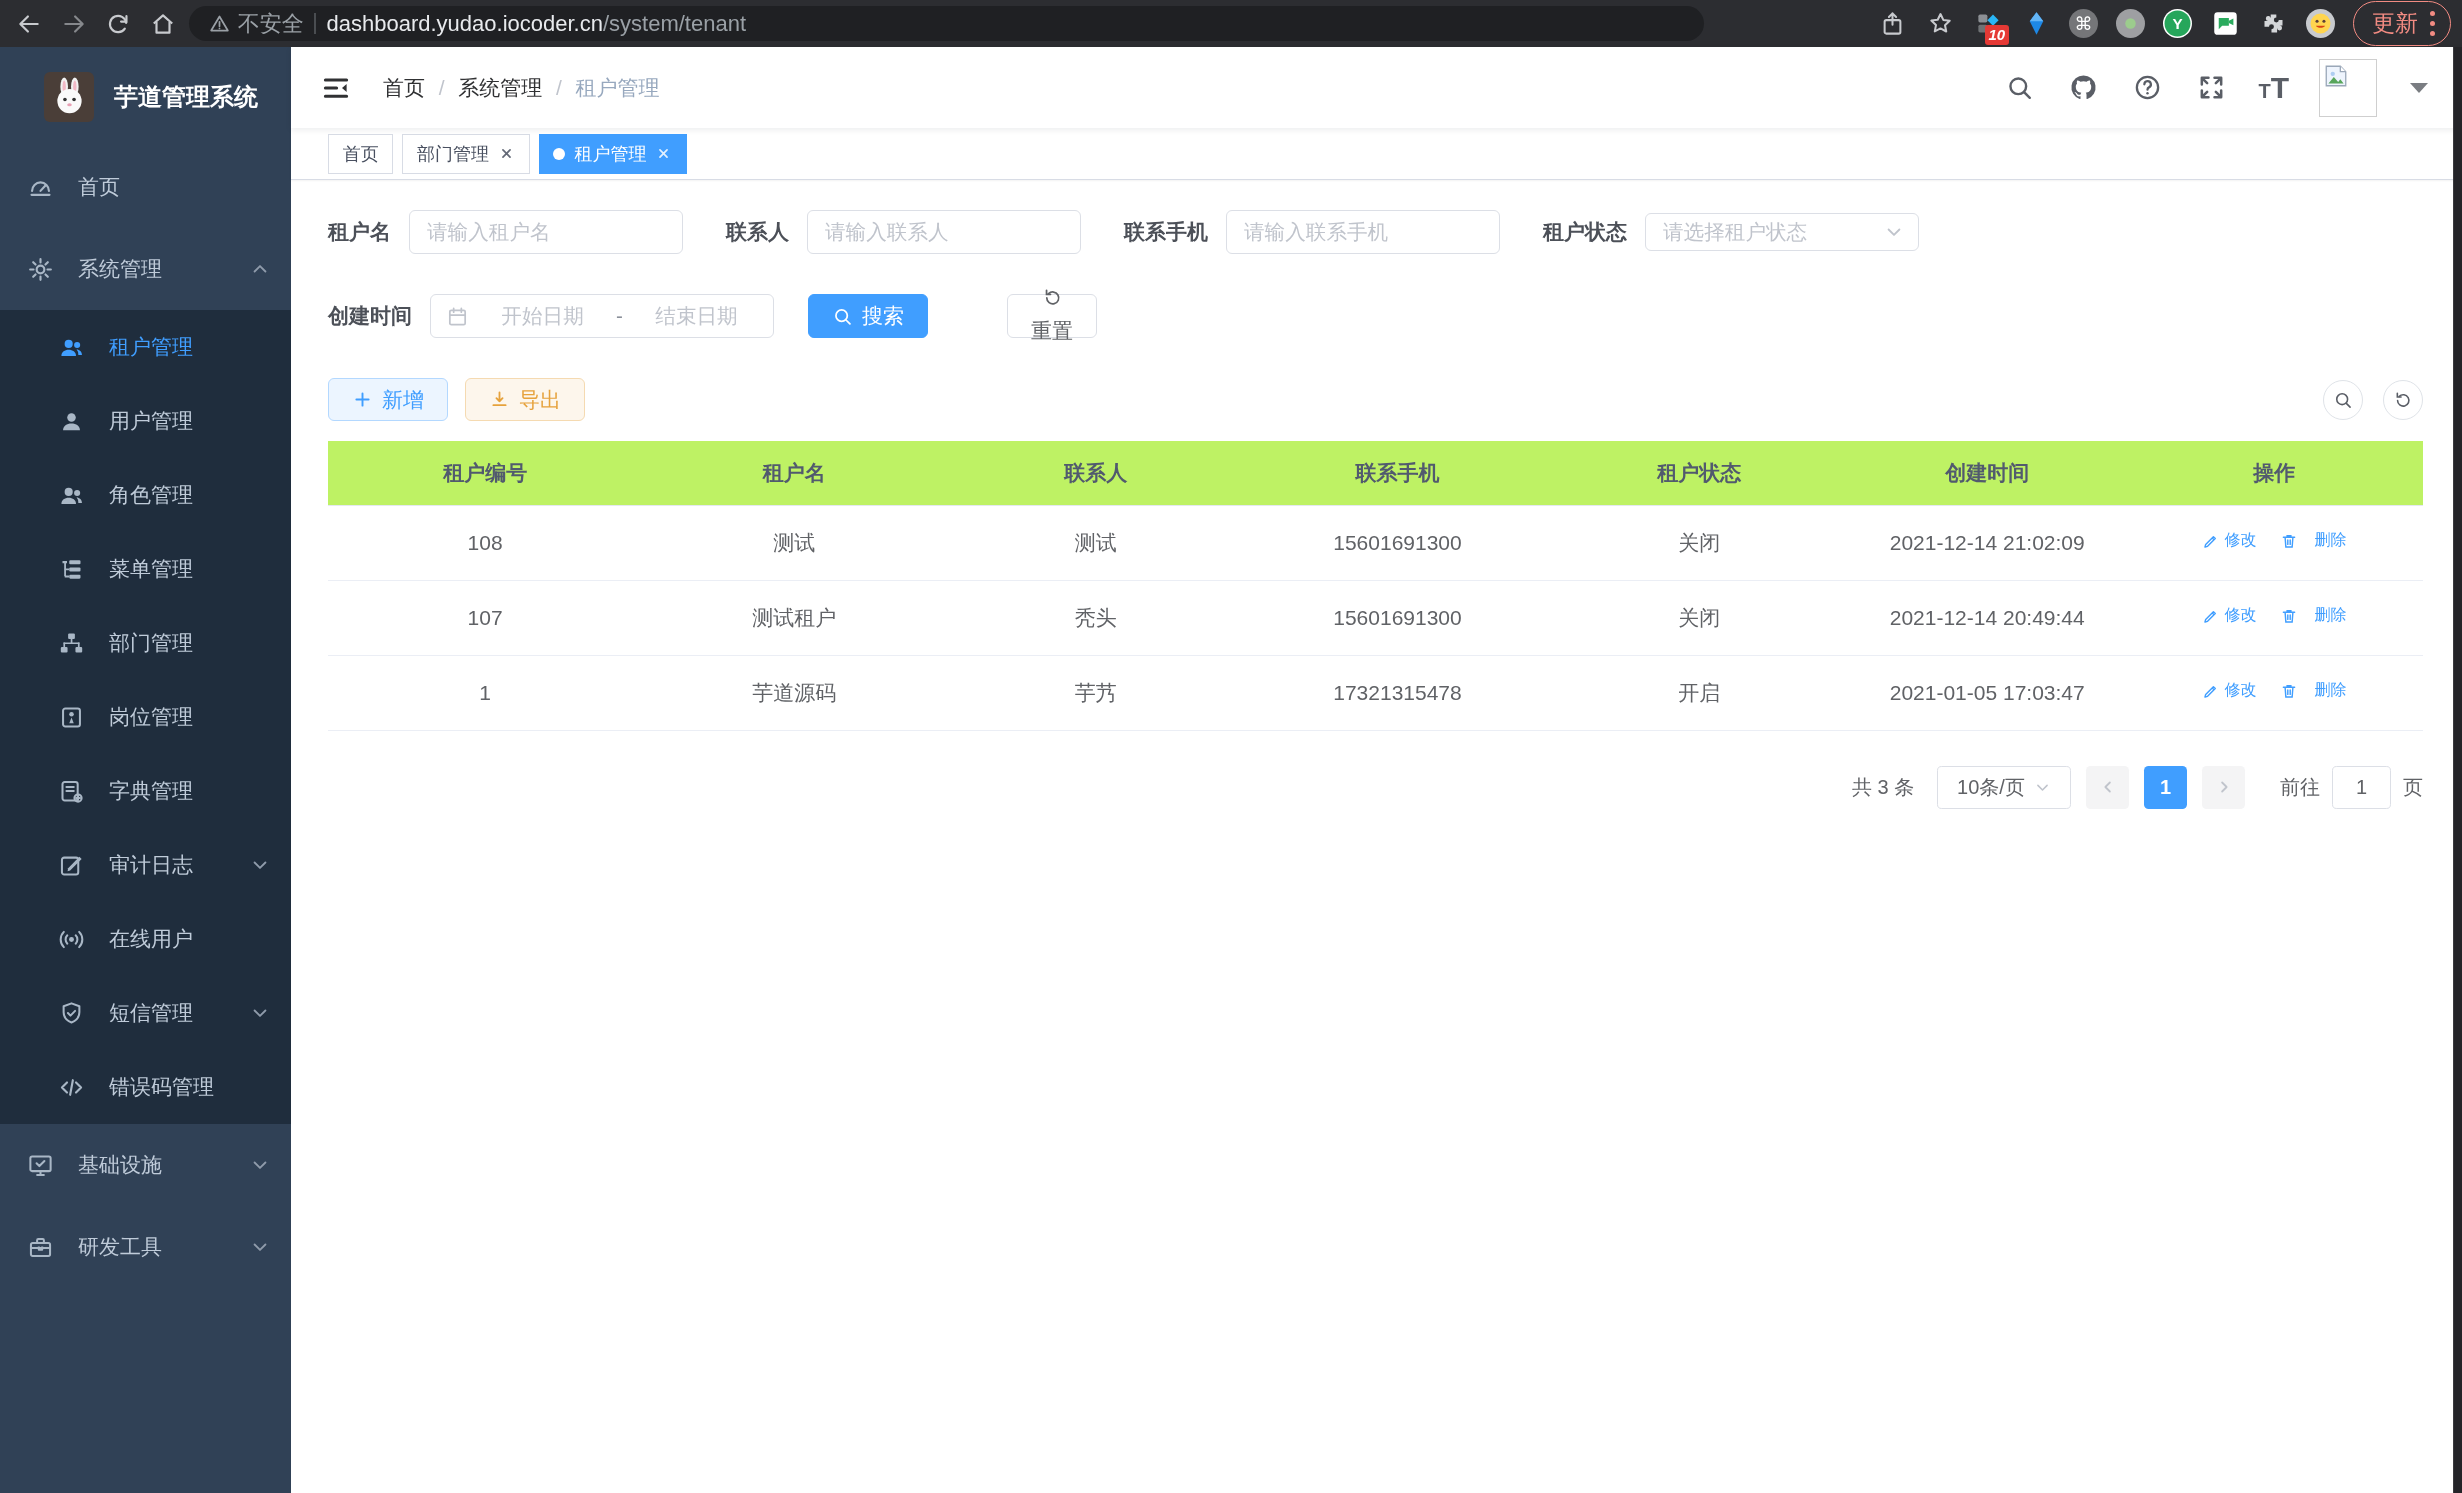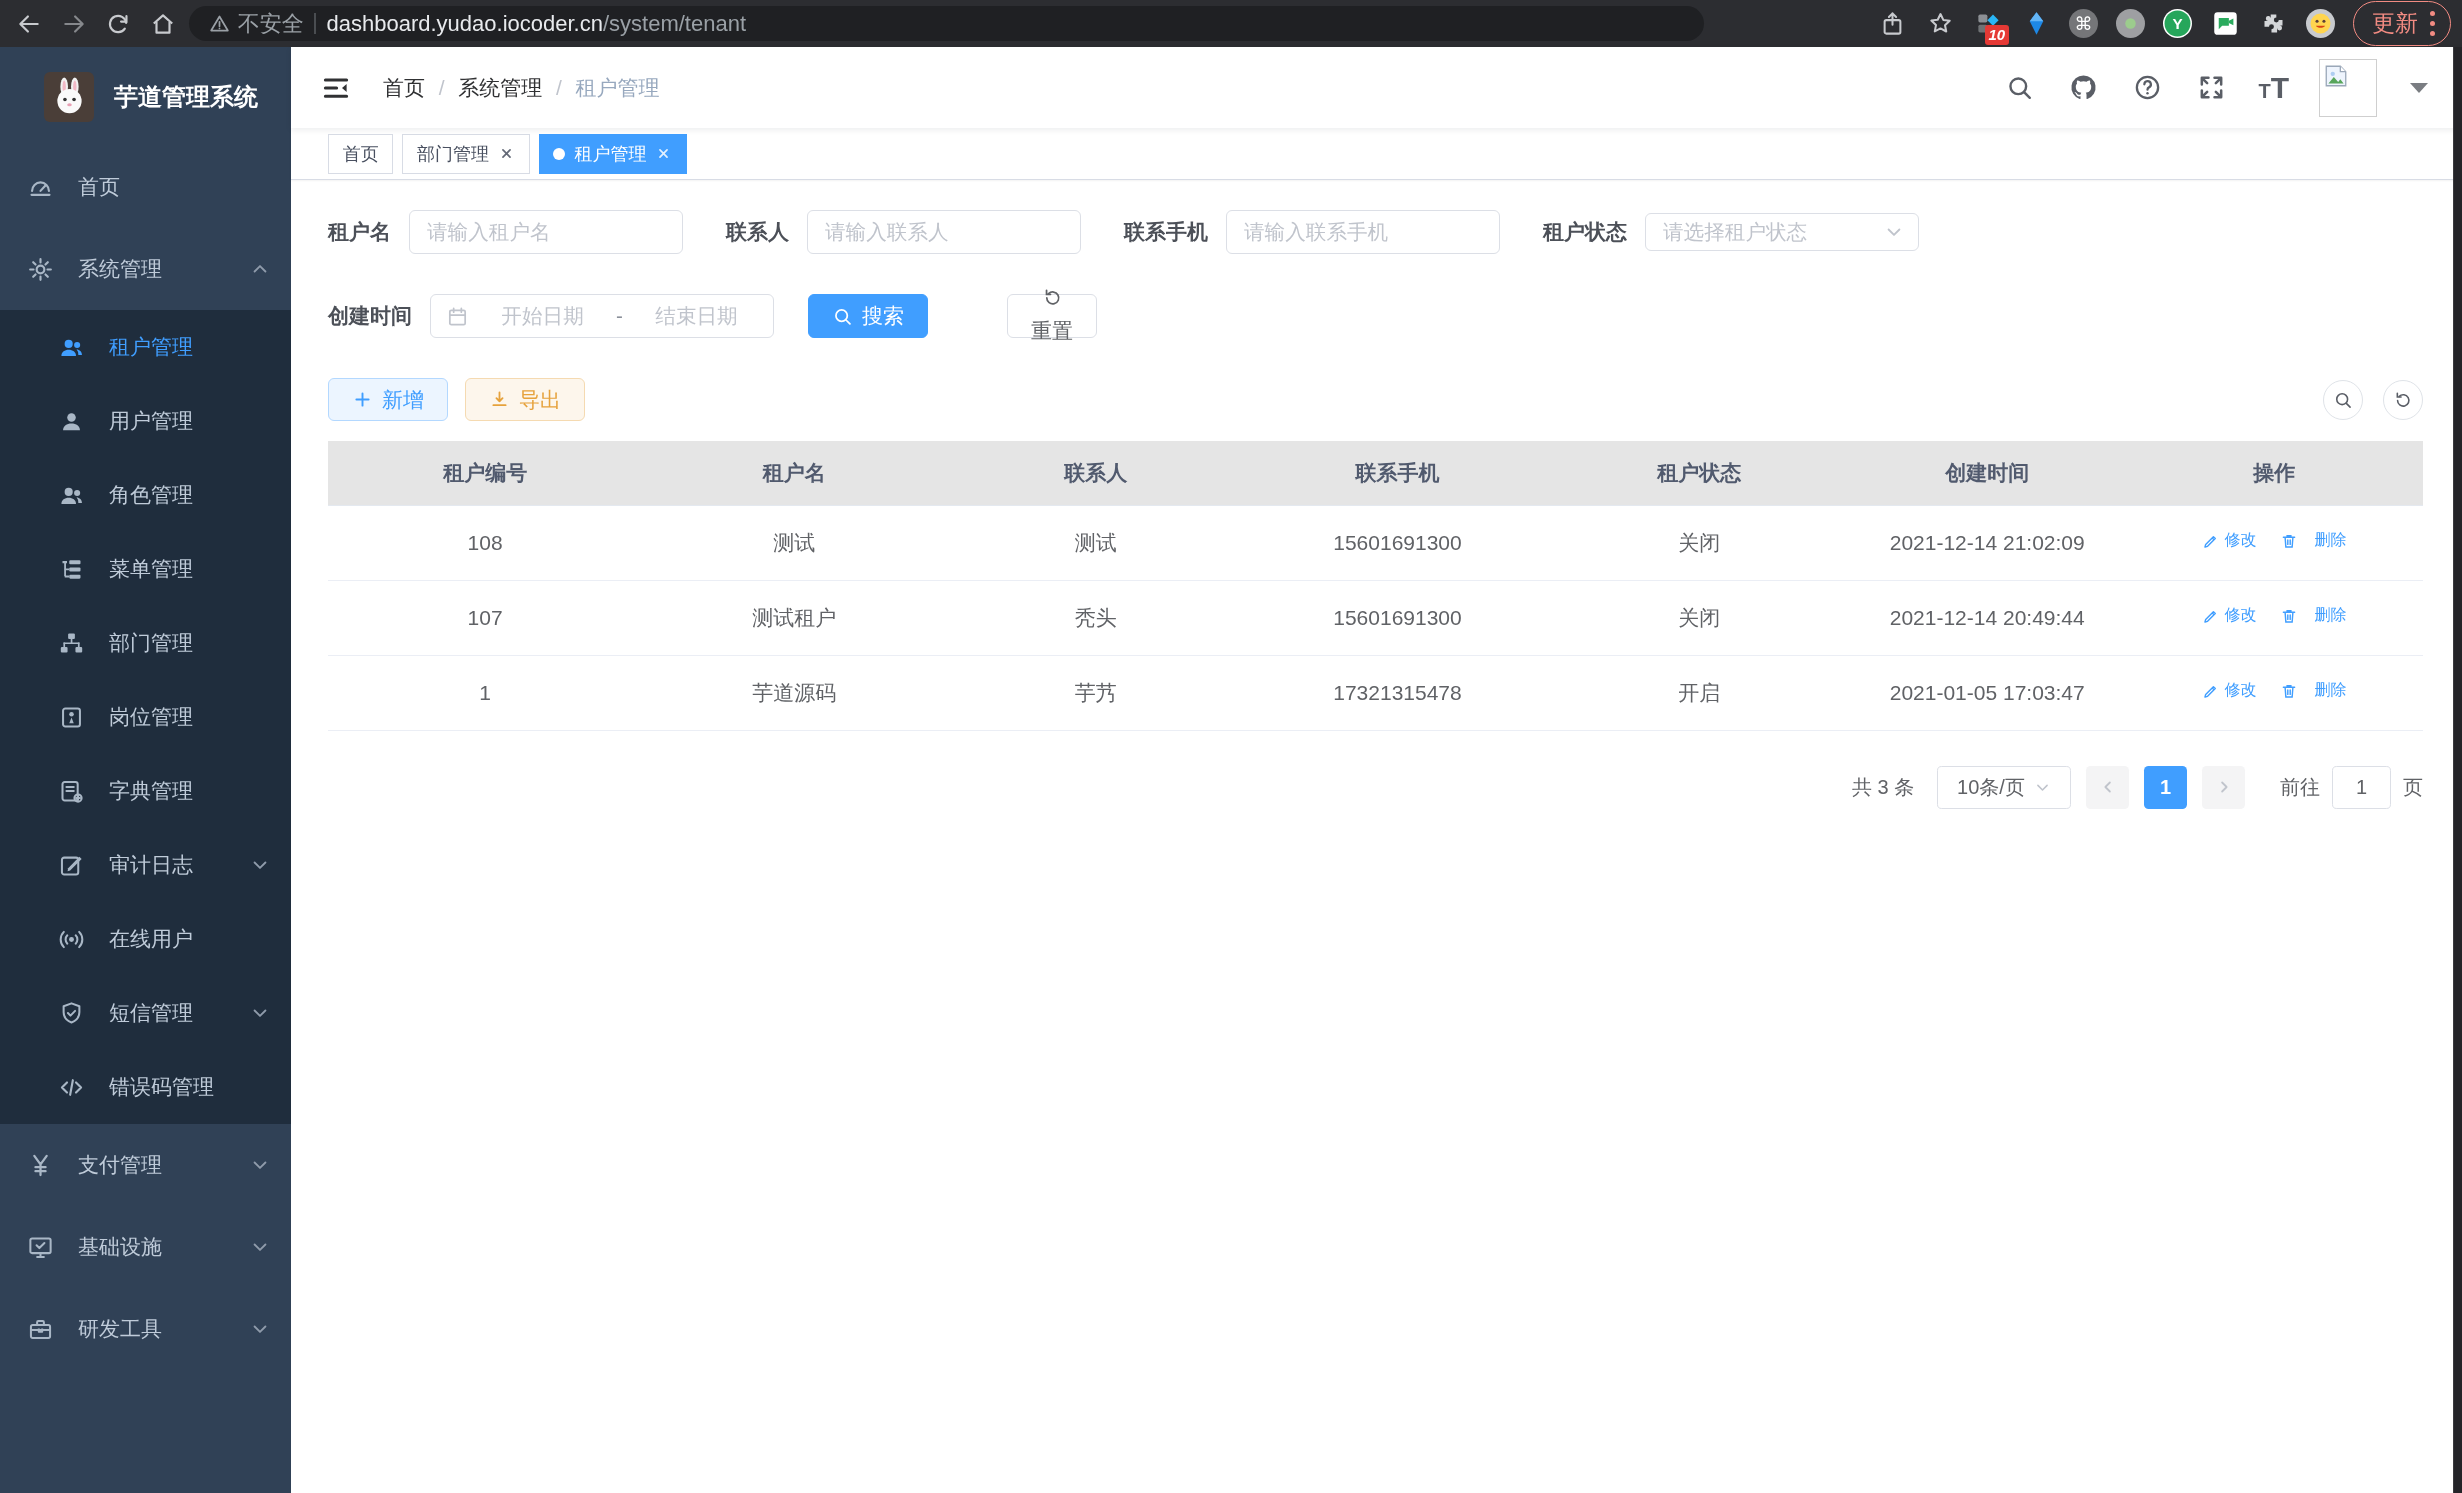--- a/index.html
+++ b/index.html
@@ -100,21 +100,21 @@
   .btn.reset-btn { margin-left:79px;flex-direction:column; }
   .toolbar { display:flex; align-items:center; margin-bottom:20px; }
   .btn.plain-blue { background:#ecf5ff; border-color:#b3d8ff; color:#409eff; height:43px; }
   .btn.plain-warn { background:#fdf6ec; border-color:#f5dab1; color:#e6a23c; height:43px; margin-left:17px; }
   .tool-circles { margin-left:auto; display:flex; gap:20px; }
   .circle-btn { width:40px; height:40px; border-radius:50%; border:0.8px solid #dfe3e8; background:#fff; display:flex; align-items:center; justify-content:center; color:#5a5e66; cursor:pointer; }
   .circle-btn svg { width:20px; height:20px; }
 
   
   table.grid { width:100%; border-collapse:collapse; table-layout:fixed; }
-  table.grid th { height:64px; background:#e5e5e5; color:#515a6e; font-size:21px; font-weight:bold; text-align:center; border-bottom:0.8px solid #e4e9f0; }
+  table.grid th { height:64px; background:#bef264; color:#515a6e; font-size:21px; font-weight:bold; text-align:center; border-bottom:0.8px solid #e4e9f0; }
   table.grid td { height:75px; font-size:21px; color:#606266; text-align:center; border-bottom:0.8px solid #ebeef5; white-space:nowrap; }
   .op-link { color:#409eff; font-size:16px; display:inline-flex; align-items:center; gap:4.6px; cursor:pointer; }
   .op-link + .op-link { margin-left:18px;gap:16px; }
   .op-link .l-ico { width:18px; height:18px; display:flex; }
   .op-link .l-ico svg { width:18px; height:18px; }
 
   
   .pager { display:flex; align-items:center; justify-content:flex-end; margin-top:35px; gap:12px; font-size:20px; color:#606266; }
   .pg-total { margin-right:10.7px; white-space:nowrap; }
   .pg-size { width:134px; height:43px; border:0.8px solid #dcdfe6; border-radius:4.6px; display:flex; align-items:center; justify-content:center; gap:9px; cursor:pointer; background:#fff; }
@@ -413,33 +413,20 @@
           <div class="mi">
             <span class="mi-ico">
                 <svg viewBox="0 0 24 24" fill="none" stroke="currentColor" stroke-width="1.9" stroke-linecap="round" stroke-linejoin="round">
                   <path d="M8 7.5 3.5 12 8 16.5M16 7.5l4.5 4.5L16 16.5M13.2 5.5l-2.4 13"></path>
                 </svg>
               </span>
             <span class="mi-label">错误码管理</span>
           </div>
         </div>
 
-        <div class="mi">
-          <span class="mi-ico">
-              <svg viewBox="0 0 24 24" fill="none" stroke="currentColor" stroke-width="2" stroke-linecap="round">
-                <path d="M6.5 3.5 12 11l5.5-7.5M12 11v9.5M7.5 13.5h9M7.5 17h9"></path>
-              </svg>
-            </span>
-          <span class="mi-label">支付管理</span>
-          <span class="mi-arrow">
-              <svg viewBox="0 0 24 24" fill="none" stroke="currentColor" stroke-width="2.2" stroke-linecap="round" stroke-linejoin="round">
-                <path d="M5.5 9 12 15.5 18.5 9"></path>
-              </svg>
-            </span>
-        </div>
 
         <div class="mi">
           <span class="mi-ico">
               <svg viewBox="0 0 24 24" fill="none" stroke="currentColor" stroke-width="1.8" stroke-linecap="round" stroke-linejoin="round">
                 <rect x="3" y="4" width="18" height="13" rx="1.5"></rect>
                 <path d="M9 20.5h6M12 17v3.5M8.5 10l2.5 2.5L15.5 8"></path>
               </svg>
             </span>
           <span class="mi-label">基础设施</span>
           <span class="mi-arrow">

